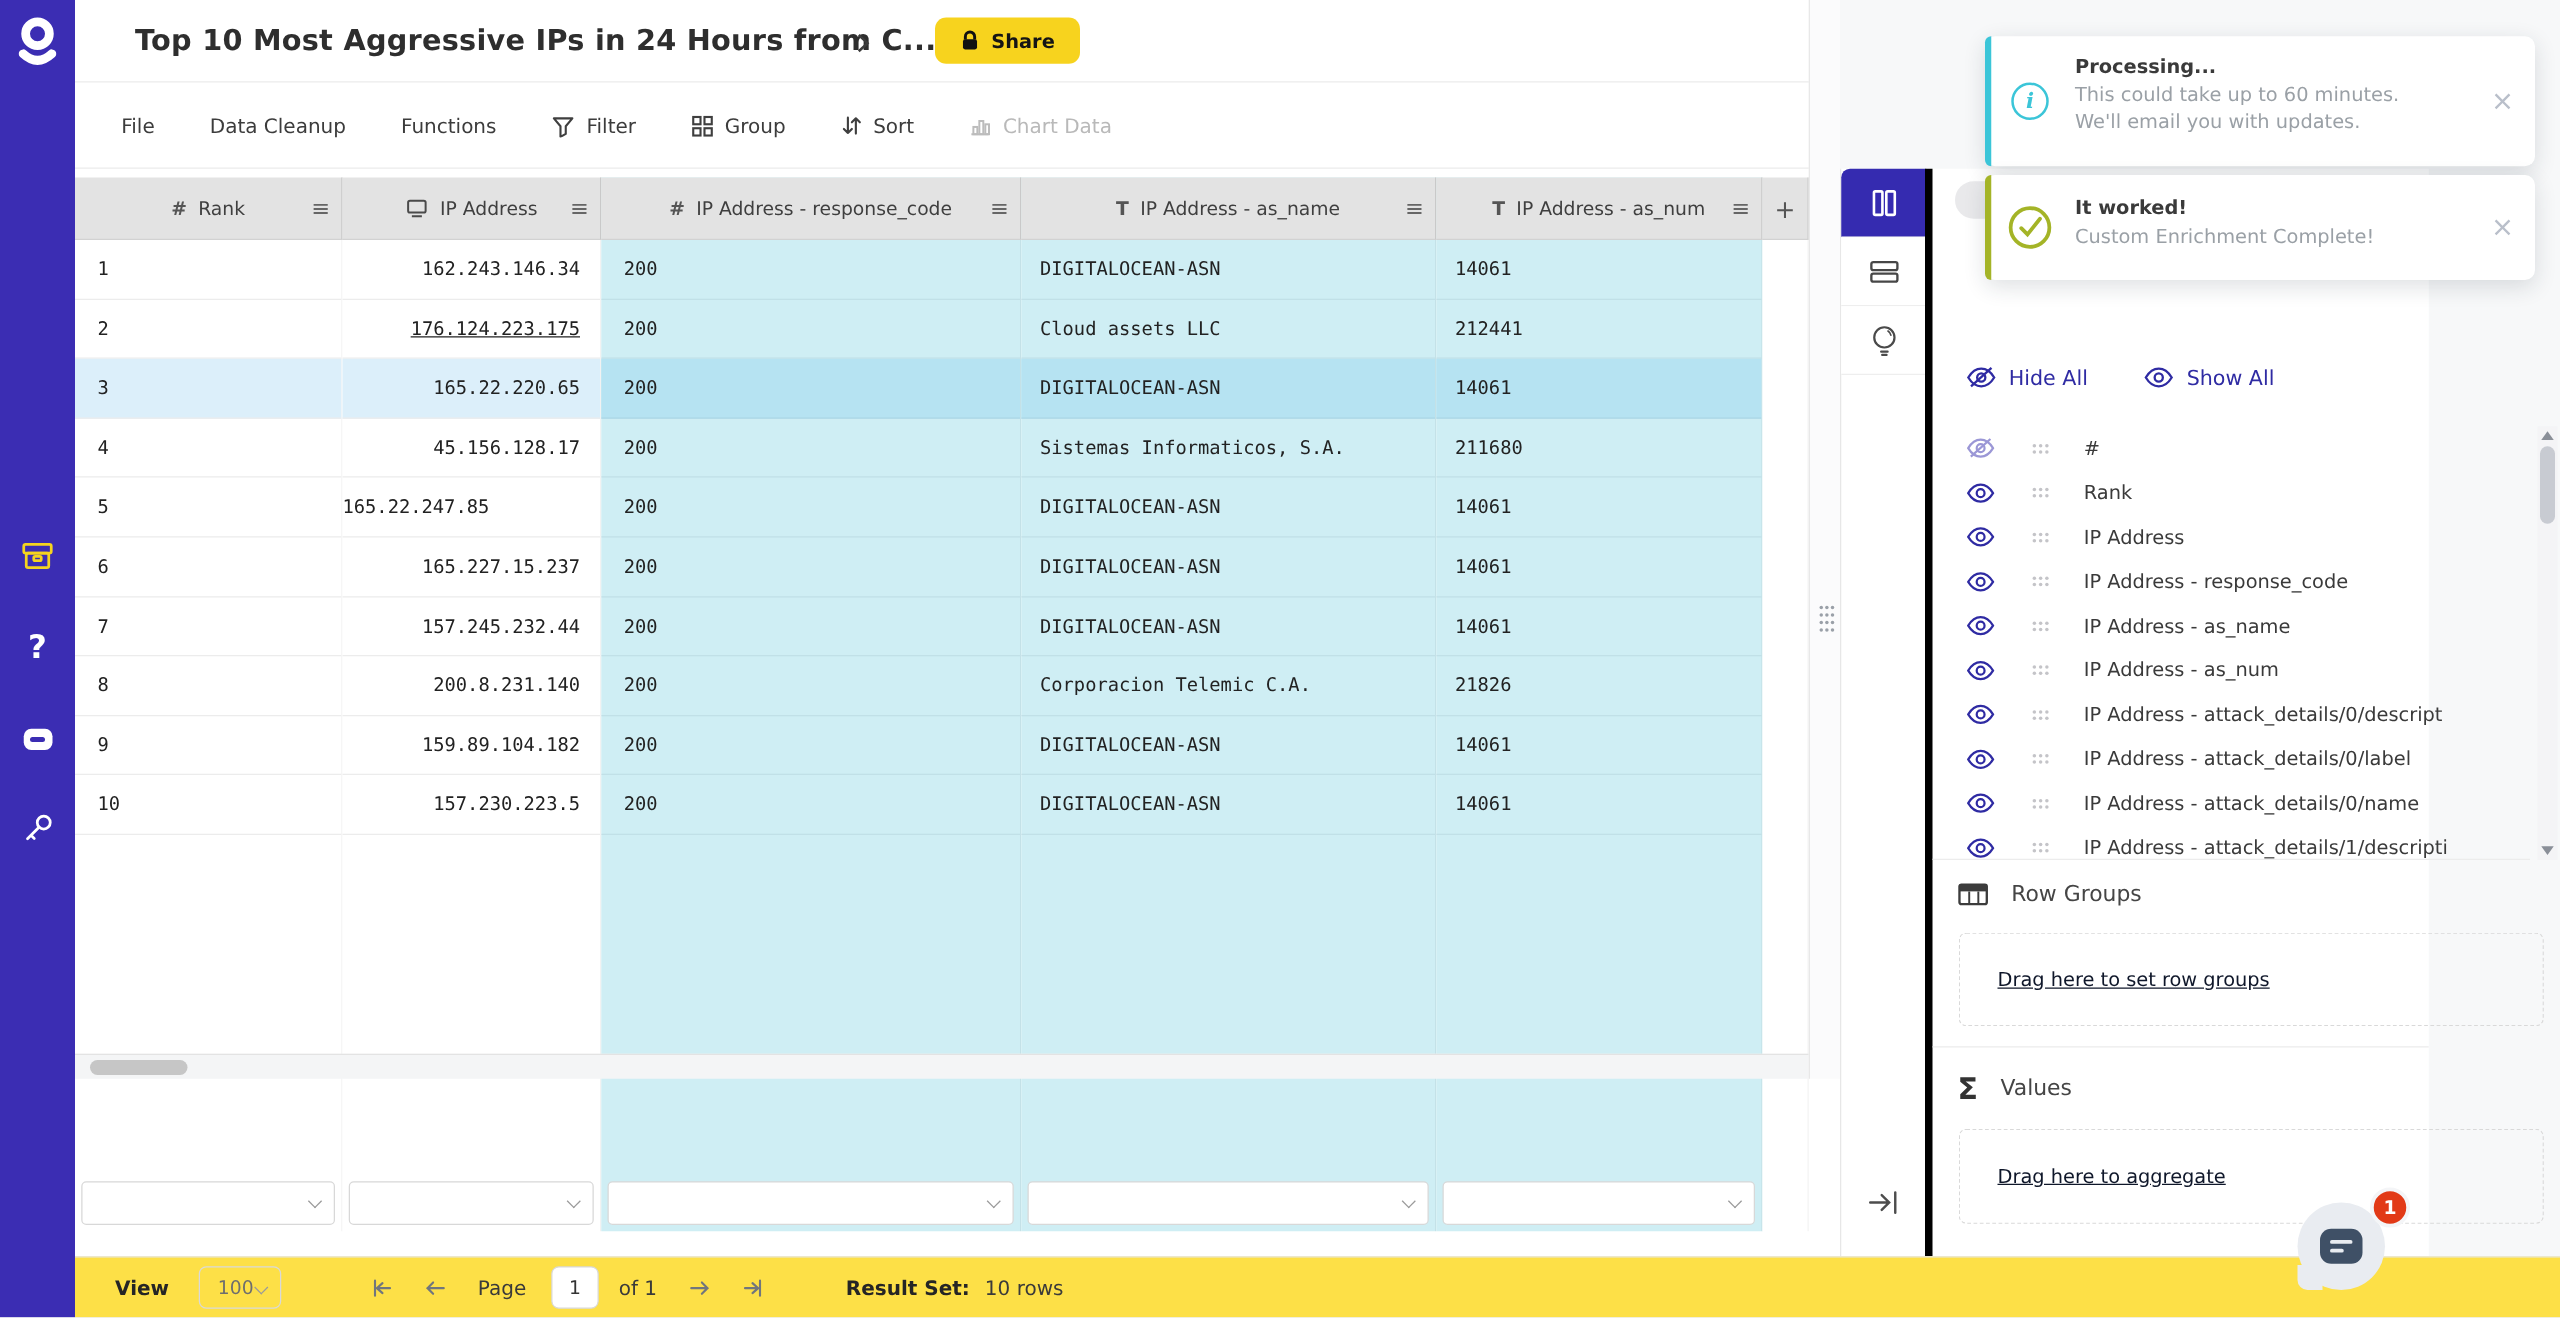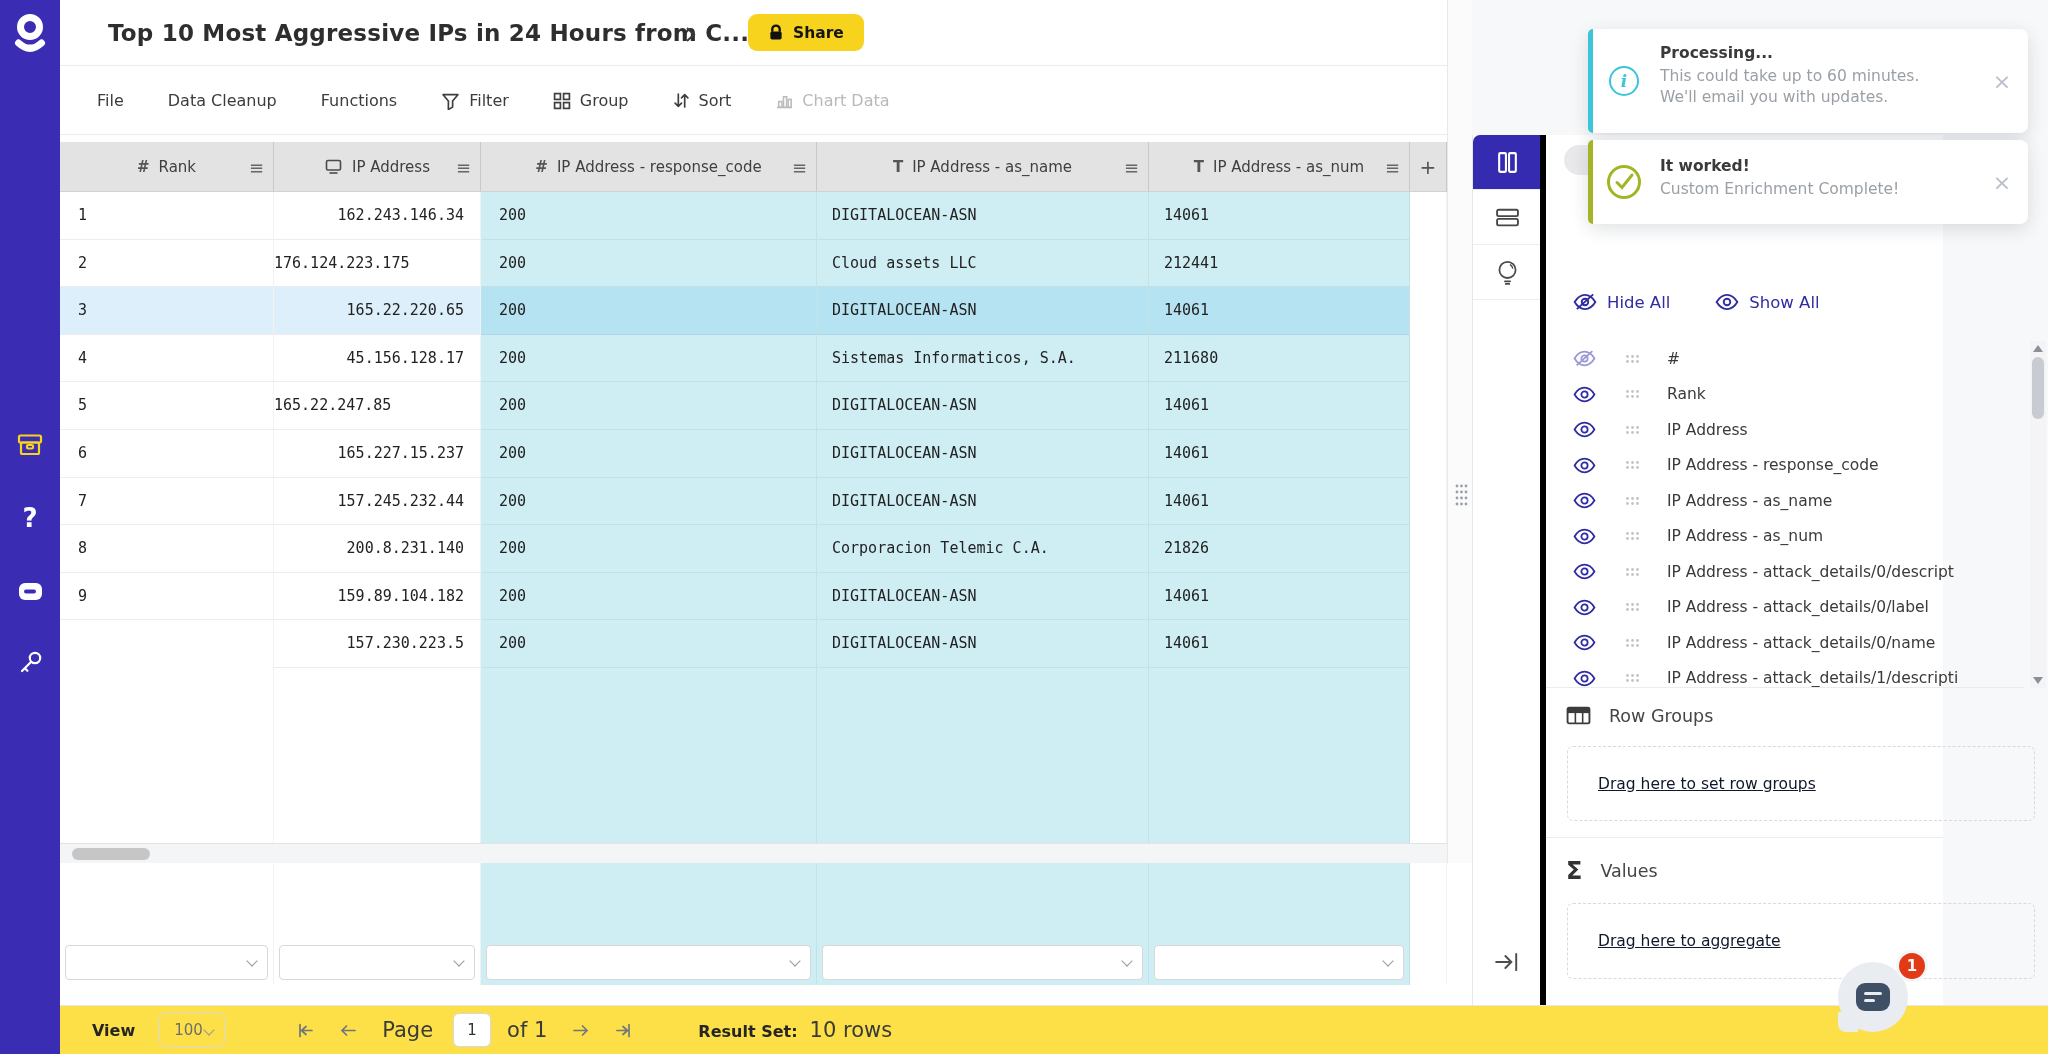--- a/index.html
+++ b/index.html
@@ -78,21 +78,21 @@
   .toast-close { width:52px; display:flex; align-items:center; justify-content:center; font-size:22px; color:#b9bfca; cursor:pointer; }
   .ic-info { width:30px; height:30px; border-radius:50%; border:2.5px solid #3bc5d8; color:#3bc5d8; display:flex; align-items:center; justify-content:center; font-family:"DejaVu Serif", serif; font-style:italic; font-weight:bold; font-size:17px; }
   .ic-check { width:34px; height:34px; border-radius:50%; border:3px solid #a4b427; display:flex; align-items:center; justify-content:center; }
   
   .footer { position:absolute; left:60px; top:1005px; width:1988px; height:49px; background:#fde047; border-top:1px solid #e7e7e7; display:flex; align-items:center; padding-left:32px; z-index:30; }
   .f-bold { font-size:16px; font-weight:700; color:#252525; }
   .f-select { margin-left:24px; width:66px; height:34px; border:1px solid #d9d9d9; border-radius:6px; position:relative; display:flex; align-items:center; padding-left:14px; font-size:15px; color:#6e6e6e; cursor:pointer; }
   .f-select .chev { top:12px; }
   .f-nav { margin-left:70px; display:flex; align-items:center; gap:24px; }
   .f-ic { cursor:pointer; display:flex; }
-  .f-label { font-size:21px; color:#3a3a3a; }
+  .f-label { font-size:16px; color:#3a3a3a; }
   .f-input { margin-left:20px; width:38px; height:34px; border:1px solid #d8d8d8; border-radius:6px; text-align:center; font-size:15px; color:#333; font-family:inherit; }
   .f-result { margin-left:64px; display:flex; gap:12px; align-items:baseline; }
   
   .chatbub { position:absolute; left:1838px; top:962px; width:70px; height:70px; background:#e9ecf1; border-radius:50%; z-index:55; cursor:pointer; }
   .chatbub:after { content:''; position:absolute; left:0; bottom:0; width:20px; height:20px; background:#e9ecf1; border-radius:0 0 0 8px; }
   .chat-ic { position:absolute; left:18px; top:21px; width:34px; height:28px; background:#3f5066; border-radius:9px; z-index:2; }
   .chat-ic i { position:absolute; left:8px; top:9px; width:18px; height:3px; background:#e9ecf1; border-radius:2px; }
   .chat-ic i+i { top:16px; width:11px; }
   .chat-badge { position:absolute; left:1896px; top:950px; width:32px; height:32px; border-radius:50%; background:#e23a17; border:3px solid #f4f5f7; color:#fff; font-size:15px; font-weight:700; display:flex; align-items:center; justify-content:center; z-index:56; }
 </style>
@@ -199,38 +199,39 @@
             </div>
             <div class="gcell" style="text-align: left; padding: 0px 0px 0px 18px;">1</div>
             <div class="gcell" style="text-align: left; padding: 0px 0px 0px 18px;">2</div>
             <div class="gcell sel" style="text-align: left; padding: 0px 0px 0px 18px;">3</div>
             <div class="gcell" style="text-align: left; padding: 0px 0px 0px 18px;">4</div>
             <div class="gcell" style="text-align: left; padding: 0px 0px 0px 18px;">5</div>
             <div class="gcell" style="text-align: left; padding: 0px 0px 0px 18px;">6</div>
             <div class="gcell" style="text-align: left; padding: 0px 0px 0px 18px;">7</div>
             <div class="gcell" style="text-align: left; padding: 0px 0px 0px 18px;">8</div>
             <div class="gcell" style="text-align: left; padding: 0px 0px 0px 18px;">9</div>
+            <div class="gcell" style="text-align: left; padding: 0px 0px 0px 18px;">10</div>
             <div class="gfill"></div>
             <div class="gfilter">
               <div class="fbox">
                 <span class="chev"></span>
               </div>
             </div>
           </div>
           <div class="gcol" style="width: 207px;">
             <div class="ghead">
               <svg width="19" height="17" viewBox="0 0 19 17" fill="none" stroke="#4a4a4a" stroke-width="1.6">
                 <rect x="2.5" y="2.5" width="14" height="9.5" rx="1.5"></rect>
                 <path d="M5.5 15 h8"></path>
               </svg>
               <span>IP Address</span>
               <span class="hmenu">≡</span>
             </div>
             <div class="gcell" style="text-align: right; padding: 0px 16px 0px 0px;">162.243.146.34</div>
-            <div class="gcell" style="padding: 0px 16px 0px 0px;">176.124.223.175</div>
+            <div class="gcell" style="text-align: right; padding: 0px 16px 0px 0px; text-decoration: underline;">176.124.223.175</div>
             <div class="gcell sel" style="text-align: right; padding: 0px 16px 0px 0px;">165.22.220.65</div>
             <div class="gcell" style="text-align: right; padding: 0px 16px 0px 0px;">45.156.128.17</div>
             <div class="gcell" style="text-align: left; padding: 0px 16px 0px 0px;">165.22.247.85</div>
             <div class="gcell" style="text-align: right; padding: 0px 16px 0px 0px;">165.227.15.237</div>
             <div class="gcell" style="text-align: right; padding: 0px 16px 0px 0px;">157.245.232.44</div>
             <div class="gcell" style="text-align: right; padding: 0px 16px 0px 0px;">200.8.231.140</div>
             <div class="gcell" style="text-align: right; padding: 0px 16px 0px 0px;">159.89.104.182</div>
             <div class="gcell" style="text-align: right; padding: 0px 16px 0px 0px;">157.230.223.5</div>
             <div class="gfill"></div>
             <div class="gfilter">

